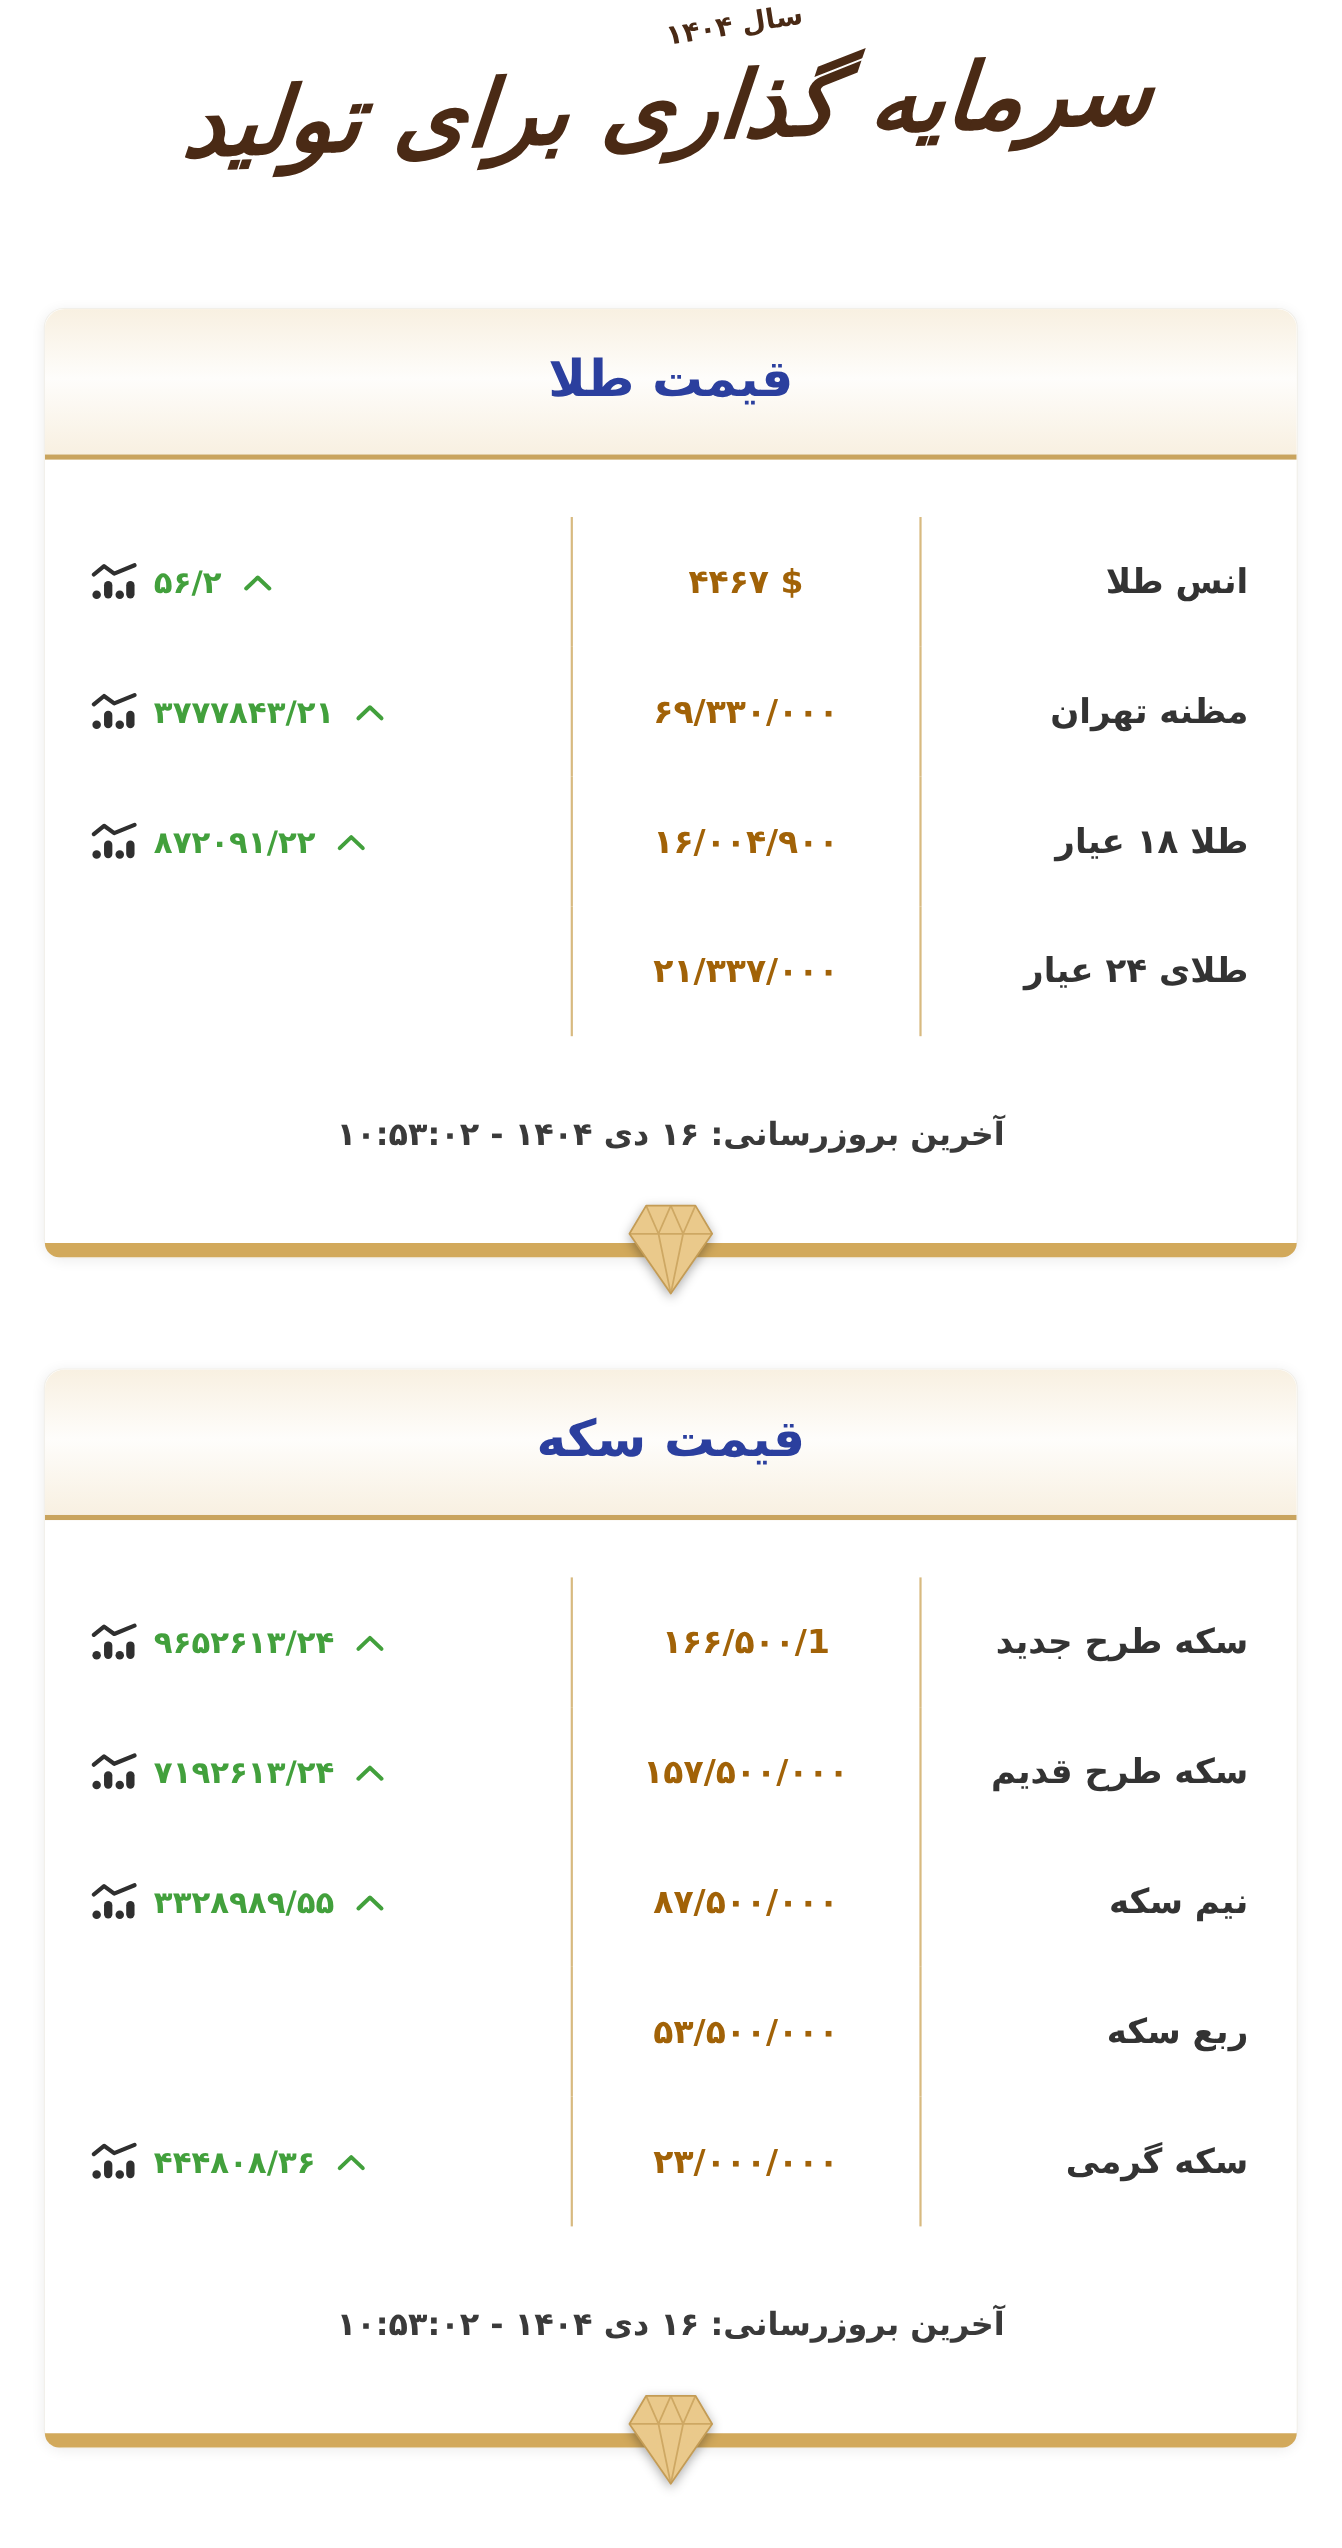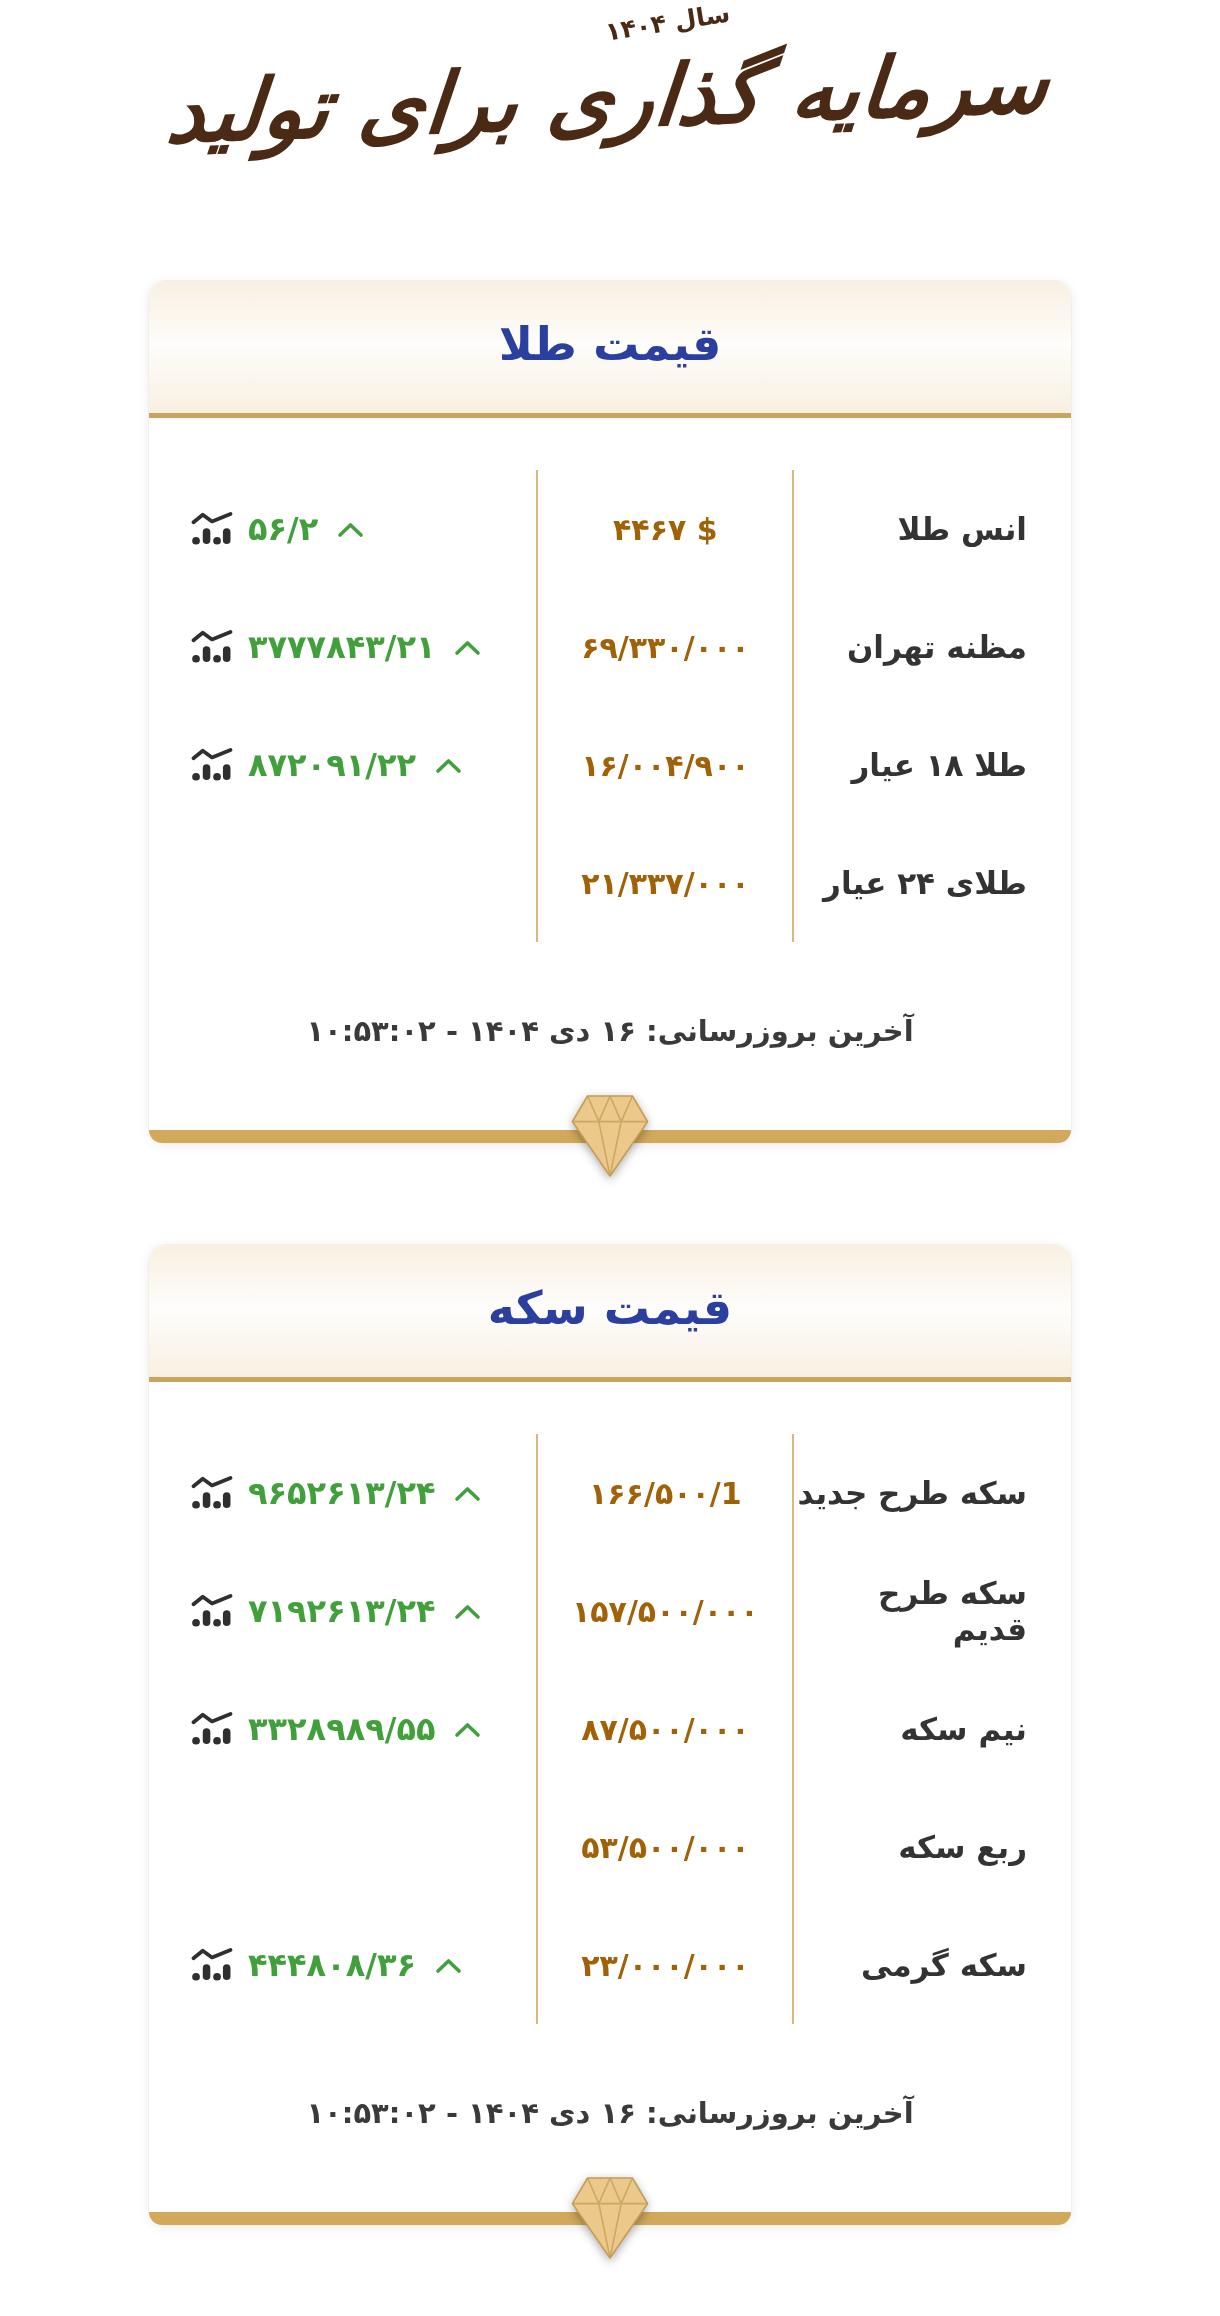--- a/index.html
+++ b/index.html
@@ -25,21 +25,21 @@
     font-family: "DejaVu Serif", "DejaVu Sans", serif;
     font-style: italic; font-weight: bold;
     font-size: 84px; line-height: 1.1;
     transform: skewX(-7deg) rotate(-2deg);
     white-space: nowrap;
   }
 
   
   .card {
     position: relative;
-    width: 924px; margin: 0 auto;
+    width: 1140px; margin: 0 auto;
     background: #ffffff;
     border: 1px solid #f1efe9;
     border-radius: 18px;
     box-shadow: 0 2px 12px rgba(0,0,0,.07);
   }
   .card-gold { margin-top: 72px; }
   .card-coin { margin-top: 100px; }
 
   .card-header {
     border-radius: 18px 18px 0 0;
@@ -71,21 +71,21 @@
     font-size: 30px; font-weight: 700; color: #a16207;
   }
   .num { direction: ltr; unicode-bidi: isolate; }
   .cell.change {
     direction: ltr;
     display: flex; align-items: center; gap: 15px;
     padding-left: 42px;
   }
   .chart-ic { display: inline-flex; cursor: pointer; }
   .chg-num {
-    color: #42a03c; font-size: 32px; font-weight: 700;
+    color: #42a03c; font-size: 28px; font-weight: 700;
     direction: ltr; unicode-bidi: isolate;
   }
   .up-ic { display: inline-flex; margin-left: 4px; }
 
   .update {
     margin-top: 72px;
     text-align: center;
     font-size: 29px; font-weight: 700; color: #3a3a3a;
   }
 

